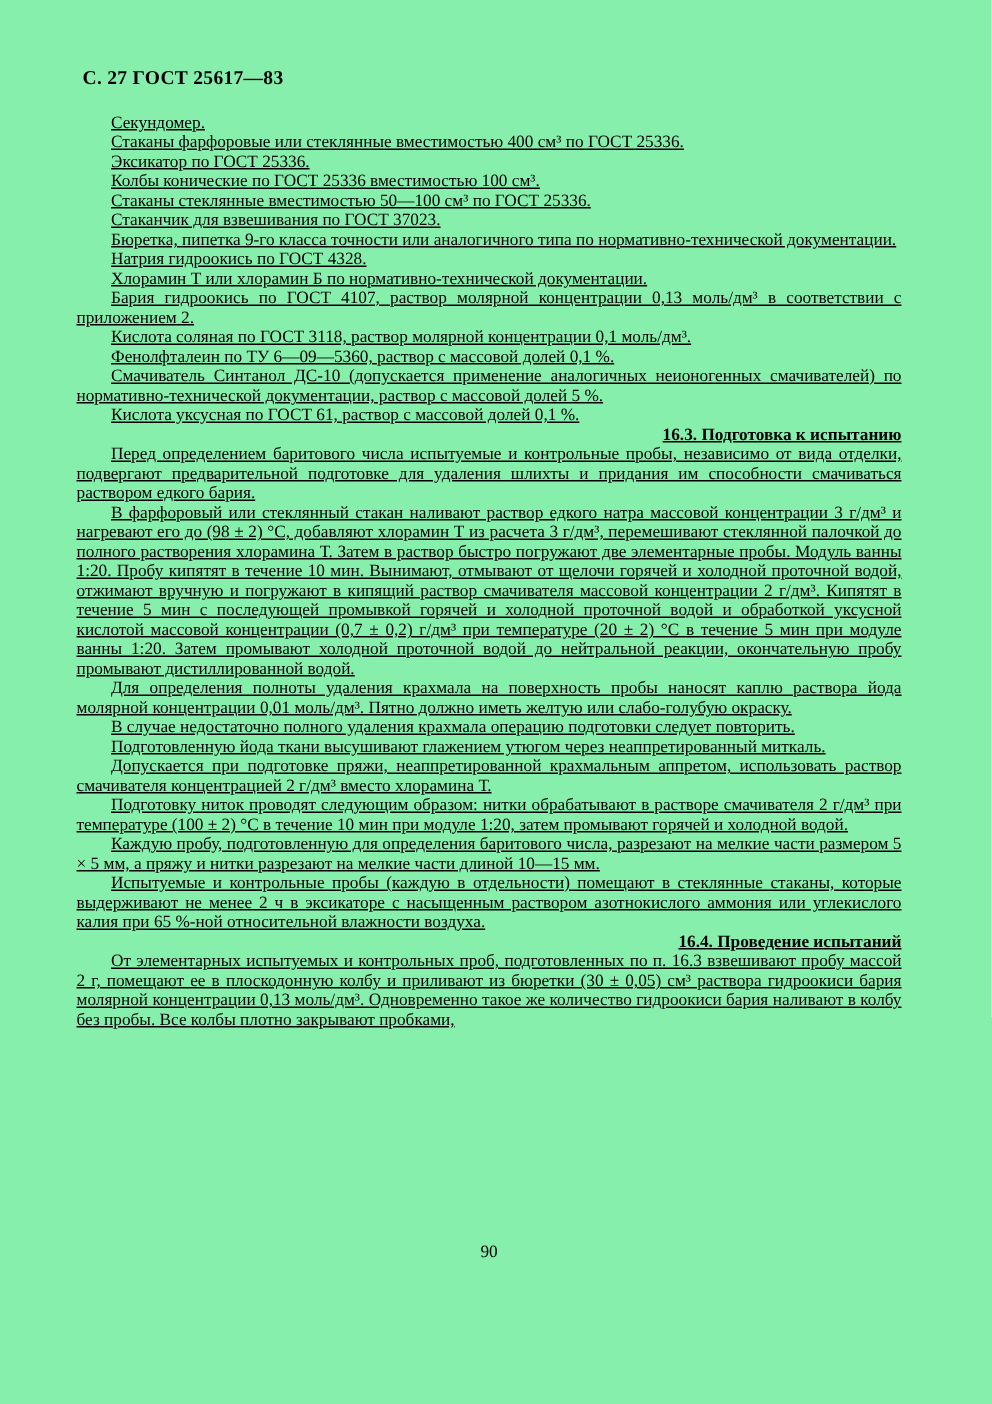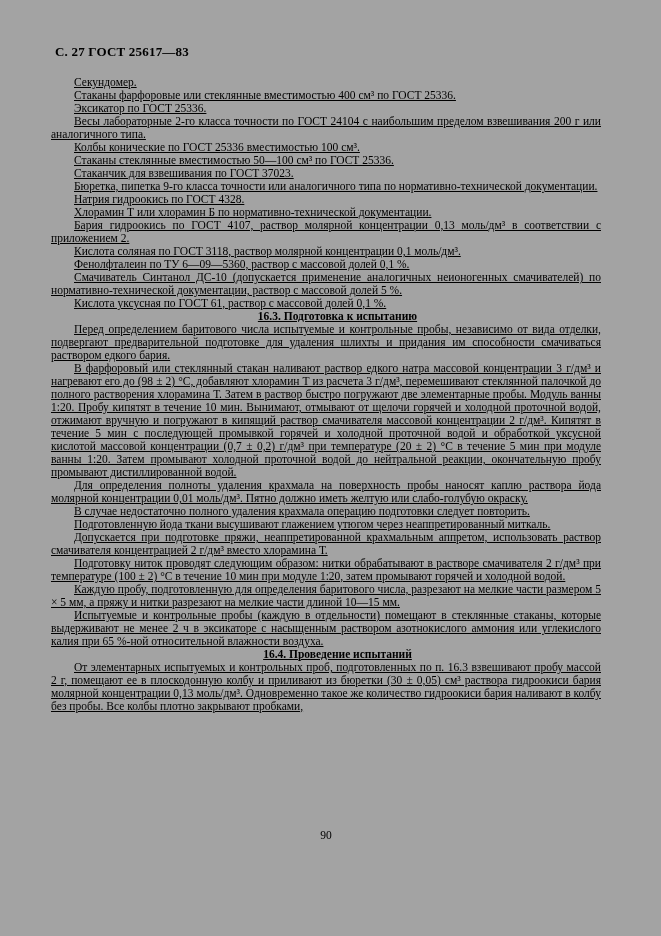--- a/index.html
+++ b/index.html
@@ -4,21 +4,21 @@
 <style>
   html, body {
     margin: 0;
     padding: 0;
     background: #ffffff;
   }
   .page {
     position: relative;
     width: 661px;
     height: 936px;
-    background: #a3a3a3;
+    background: #86efac;
     color: #000000;
     font-family: "Liberation Serif", "DejaVu Serif", serif;
     overflow: hidden;
   }
   .header {
     position: absolute;
     left: 55px;
     top: 44px;
     font-size: 13px;
     font-weight: 700;
@@ -35,42 +35,41 @@
     text-align: justify;
     text-decoration: underline;
   }
   .body-text p {
     margin: 0;
     padding: 0;
     text-indent: 23px;
   }
   .body-text p.heading {
     font-weight: 700;
-    text-align: center;
+    text-align: right;
   }
   .page-number {
     position: absolute;
     left: 51px;
     top: 829px;
     width: 550px;
     text-align: center;
     font-size: 11.5px;
   }
 </style>
 </head>
 <body>
 
 <div class="page">
   <div class="header">С. 27 ГОСТ 25617—83</div>
 
   <div class="body-text">
       <p>Секундомер.</p>
       <p>Стаканы фарфоровые или стеклянные вместимостью 400 см³ по ГОСТ 25336.</p>
       <p>Эксикатор по ГОСТ 25336.</p>
-      <p>Весы лабораторные 2-го класса точности по ГОСТ 24104 с наибольшим пределом взвешивания 200 г или аналогичного типа.</p>
       <p>Колбы конические по ГОСТ 25336 вместимостью 100 см³.</p>
       <p>Стаканы стеклянные вместимостью 50—100 см³ по ГОСТ 25336.</p>
       <p>Стаканчик для взвешивания по ГОСТ 37023.</p>
       <p>Бюретка, пипетка 9-го класса точности или аналогичного типа по нормативно-технической документации.</p>
       <p>Натрия гидроокись по ГОСТ 4328.</p>
       <p>Хлорамин Т или хлорамин Б по нормативно-технической документации.</p>
       <p>Бария гидроокись по ГОСТ 4107, раствор молярной концентрации 0,13 моль/дм³ в соответствии с приложением 2.</p>
       <p>Кислота соляная по ГОСТ 3118, раствор молярной концентрации 0,1 моль/дм³.</p>
       <p>Фенолфталеин по ТУ 6—09—5360, раствор с массовой долей 0,1 %.</p>
       <p>Смачиватель Синтанол ДС-10 (допускается применение аналогичных неионогенных смачивателей) по нормативно-технической документации, раствор с массовой долей 5 %.</p>

